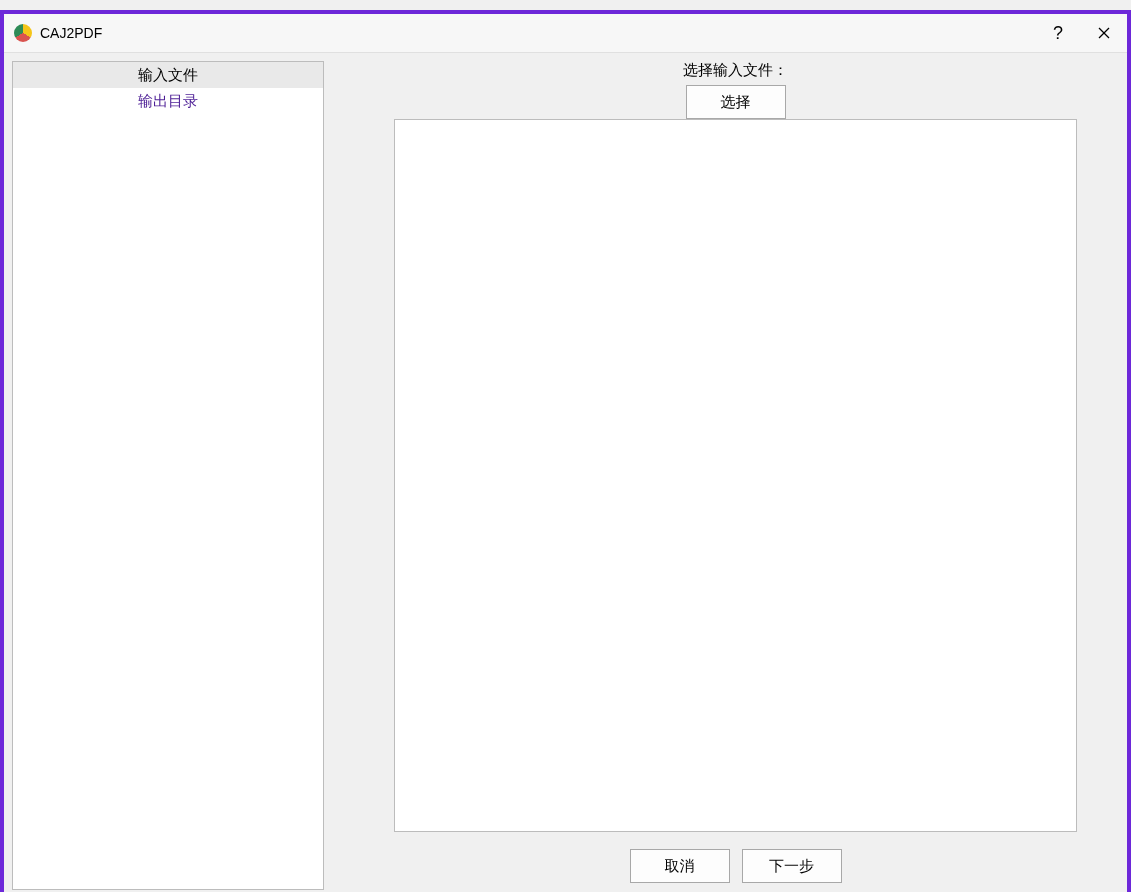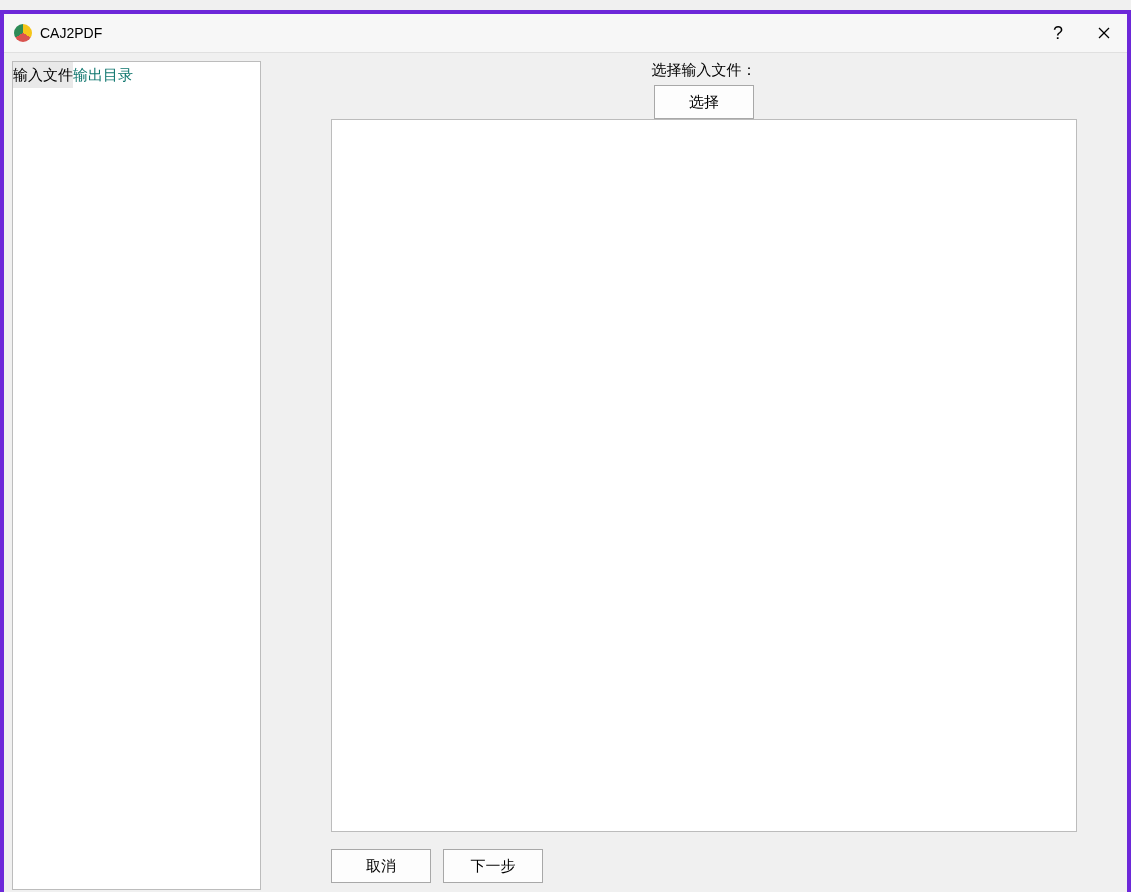--- a/index.html
+++ b/index.html
@@ -6,30 +6,30 @@
   html, body { width: 1131px; height: 892px; font-family: "Microsoft YaHei", "Segoe UI", sans-serif; background: #f0f0f0; overflow: hidden; }
   .window { width: 1131px; height: 892px; background: #f0f0f0; display: flex; flex-direction: column; border: 4px solid #6d28d9; margin-top: 10px; }
   .titlebar { height: 39px; display: flex; align-items: center; padding: 0 0 0 10px; background: #f7f7f7; border-bottom: 1px solid #e0e0e0; }
   .titlebar .app-icon { width: 18px; height: 18px; border-radius: 50%; background: conic-gradient(#f5c518 0 120deg, #d9534f 120deg 240deg, #2e8b57 240deg 360deg); margin-right: 8px; flex-shrink: 0; }
   .titlebar .title-text { font-size: 14px; color: #000; flex: 0 0 auto; }
   .titlebar .spacer { flex: 1; }
   .titlebar .win-btn { width: 46px; height: 39px; display: flex; align-items: center; justify-content: center; color: #000; font-size: 18px; cursor: pointer; }
   .titlebar .win-btn.help { font-weight: normal; font-size: 18px; }
   .titlebar .win-btn.close svg { width: 12px; height: 12px; }
   .body-area { flex: 1; display: flex; padding: 8px; gap: 8px; min-height: 0; }
-  .sidebar { width: 249px; background: #fff; border: 1px solid #bcbcbc; display: flex; flex-direction: row; }
-  .sidebar .step { height: 26px; line-height: 26px; text-align: center; font-size: 15px; color: #0f766e; cursor: pointer; }
+  .sidebar { width: 312px; background: #fff; border: 1px solid #bcbcbc; display: flex; flex-direction: column; }
+  .sidebar .step { height: 26px; line-height: 26px; text-align: center; font-size: 15px; color: #4c1d95; cursor: pointer; }
   .sidebar .step.active { background: #e9e9e9; color: #000; }
   .main { flex: 1; display: flex; flex-direction: column; padding: 0 42px 0 62px; min-width: 0; }
   .main-header { display: flex; align-items: center; height: 58px; flex-direction: column; }
   .main-header .label { font-size: 15px; color: #000; flex: 0 0 auto; }
   .main-header .hspacer { flex: 1; }
   .btn { min-width: 100px; height: 34px; background: #fdfdfd; border: 1px solid #a8a8a8; font-size: 15px; color: #000; display: inline-flex; align-items: center; justify-content: center; cursor: pointer; padding: 0 22px; }
   .file-list { flex: 1; background: #fff; border: 1px solid #bcbcbc; margin-bottom: 10px; }
-  .footer { height: 48px; display: flex; align-items: center; justify-content: flex-start; gap: 12px; }
+  .footer { height: 48px; display: flex; align-items: center; justify-content: center; gap: 12px; }
 </style>
 </head>
 <body>
 
 <div class="window">
   <div class="titlebar">
     <div class="app-icon"></div>
     <div class="title-text">CAJ2PDF</div>
     <div class="spacer"></div>
     <div class="win-btn help">?</div>

